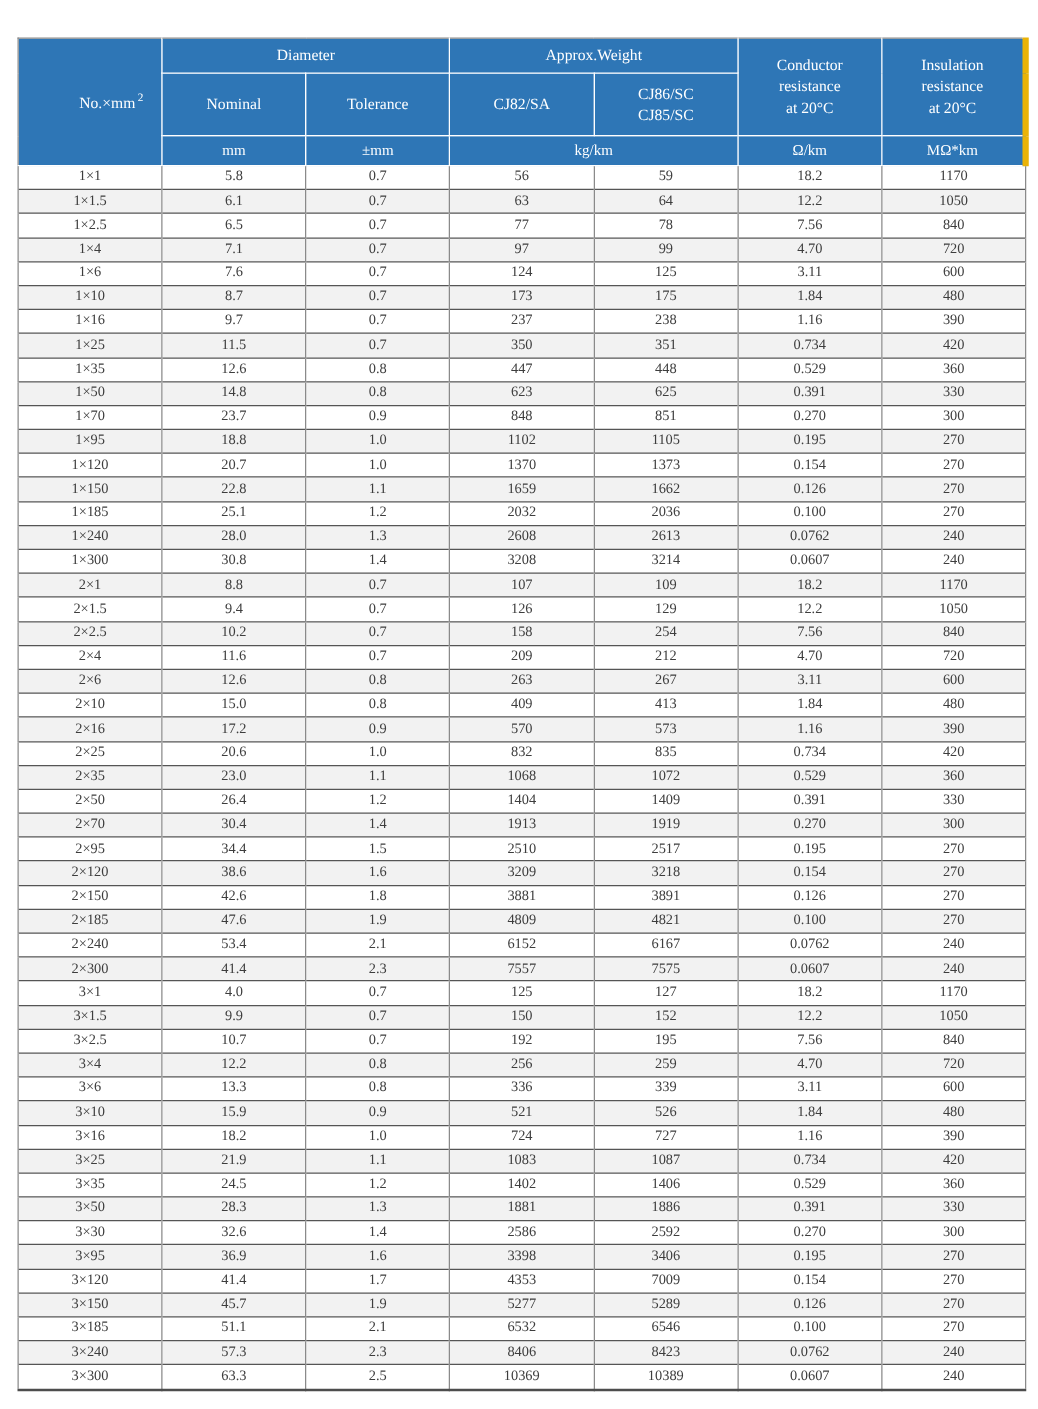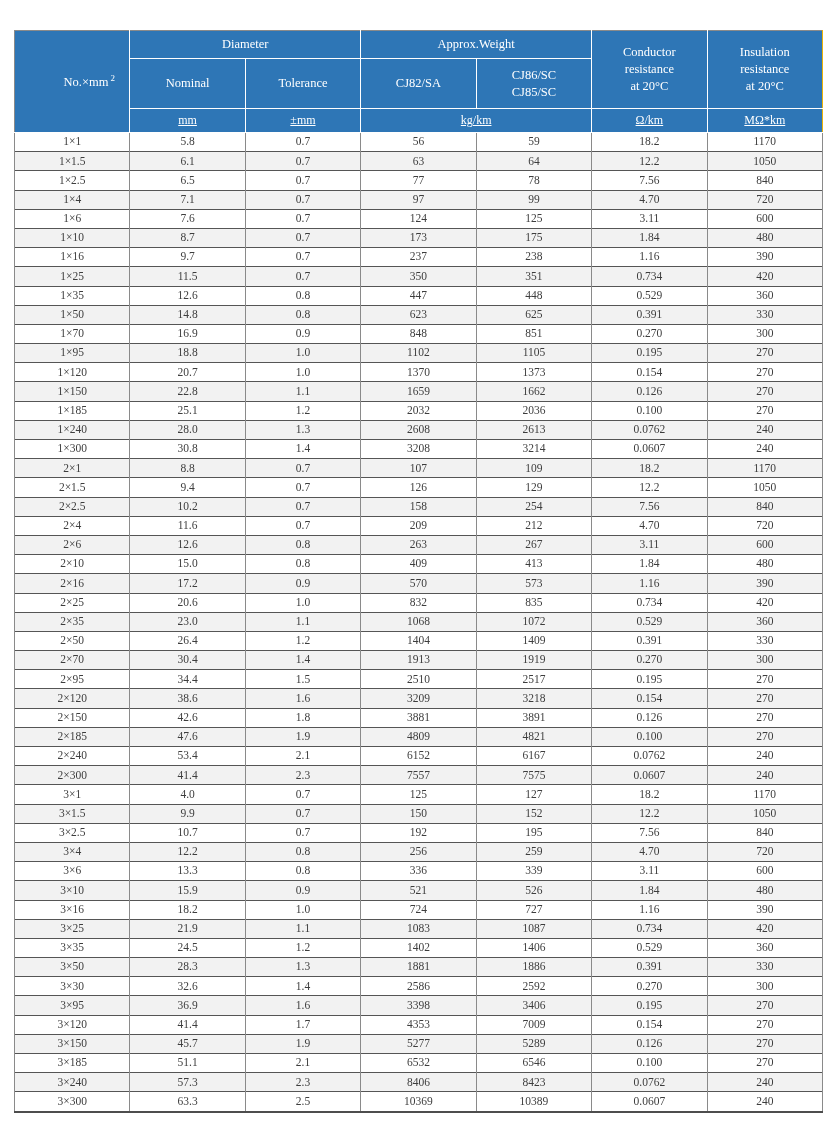--- a/index.html
+++ b/index.html
@@ -27,23 +27,23 @@
     font-size: 12.5px;
     text-align: center;
     vertical-align: middle;
     border: 1px solid #ffffff;
     padding: 0 2px;
     white-space: pre-line;
     line-height: 1.35;
   }
   thead tr.band-top th { height: 27px; }
   thead tr.band-mid th { height: 49px; }
-  thead tr.band-units th { height: 23px; font-size: 12px; text-decoration: underline; }
+  thead tr.band-units th { height: 23px; font-size: 12px; }
   thead th.outer-l { border-left: 1px solid #8a8a8a; padding-left: 36px; }
-  thead th.outer-r { border-right: 1px solid #eab308; }
+  thead th.outer-r { border-right: 5px solid #eab308; }
   thead th.outer-t { border-top: 1px solid #8a8a8a; }
   thead th sup { font-size: 9px; margin-left: 2px; }
   
   tbody td {
     height: 18.2px;
     font-size: 11.5px;
     color: #3d3d3d;
     text-align: center;
     vertical-align: middle;
     padding: 0 2px;
@@ -184,21 +184,21 @@
           <td>1×50</td>
           <td>14.8</td>
           <td>0.8</td>
           <td>623</td>
           <td>625</td>
           <td>0.391</td>
           <td>330</td>
         </tr>
         <tr>
           <td>1×70</td>
-          <td>16.9</td>
+          <td>23.7</td>
           <td>0.9</td>
           <td>848</td>
           <td>851</td>
           <td>0.270</td>
           <td>300</td>
         </tr>
         <tr>
           <td>1×95</td>
           <td>18.8</td>
           <td>1.0</td>

